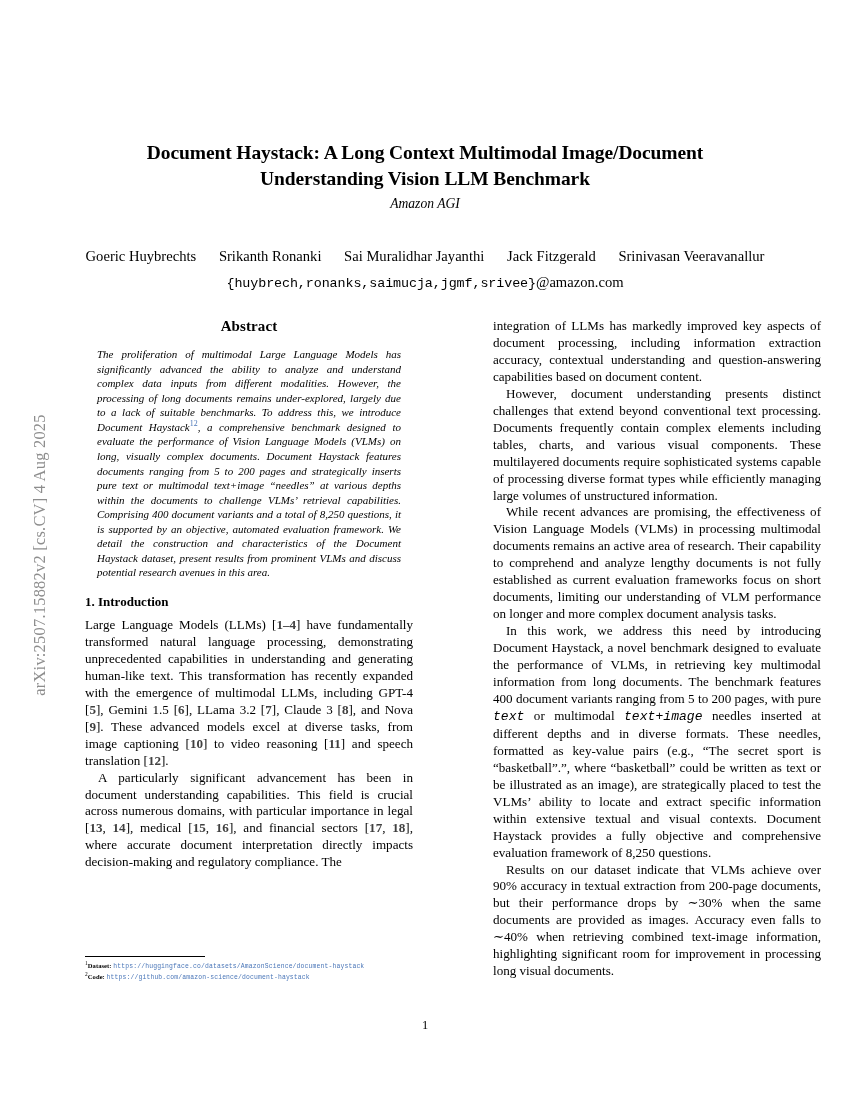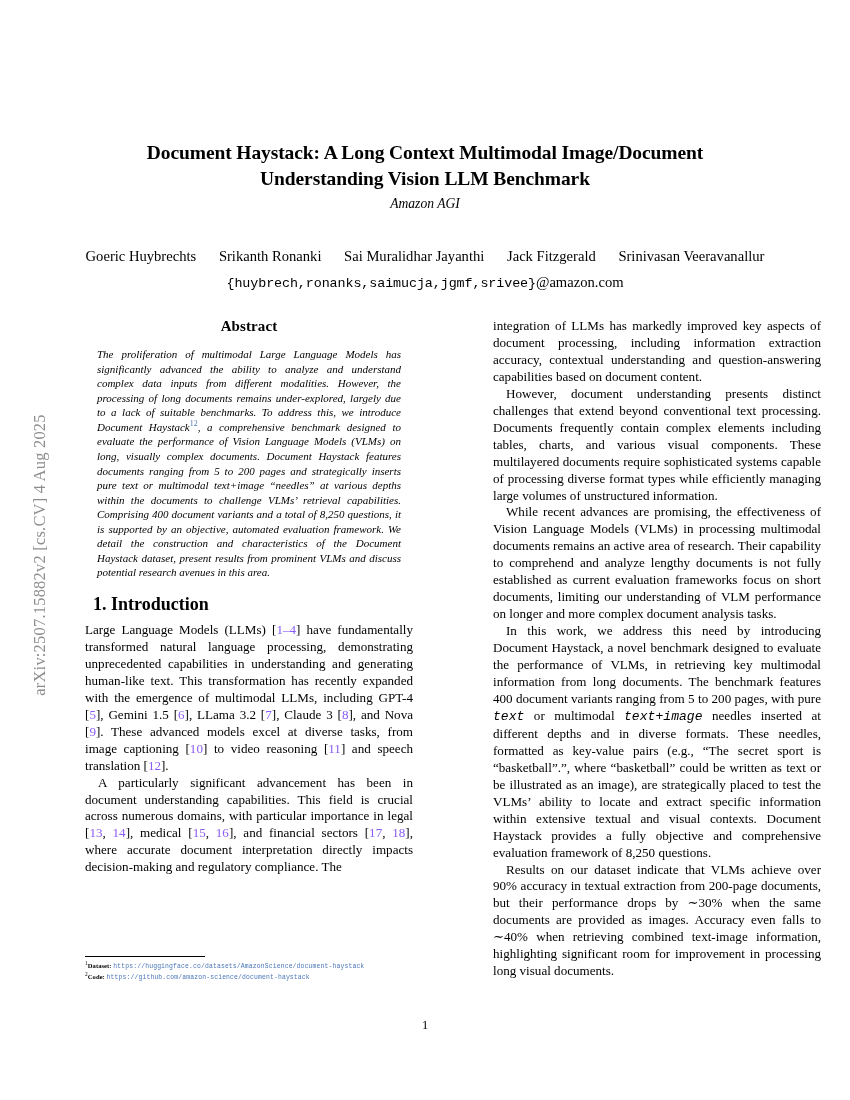--- a/index.html
+++ b/index.html
@@ -109,24 +109,24 @@
   #col-right { left: 368px; margin-left: 40px; }
 
   h2.section-head {
     font-size: 15px;
     font-weight: bold;
     margin: 0 0 7px 0;
     text-align: center;
     letter-spacing: 0.1px;
   }
   h2.section-num {
-    font-size: 18px;
+    font-size: 13px;
     font-weight: bold;
     text-align: left;
-    margin: 14px 0 7px 8px;
+    margin: 14px 0 7px 0;
   }
 
   p.body-par {
     font-size: 13.1px;
     line-height: 1.295;
     text-align: justify;
     margin: 0;
     text-indent: 13px;
     hyphens: none;
   }
@@ -134,21 +134,21 @@
 
   p.abstract-par {
     font-size: 11px;
     line-height: 1.325;
     text-align: justify;
     font-style: italic;
     margin: 12px;
     text-indent: 0;
   }
 
-  .cite { color: #8b5cf6; }
+  .cite { color: #404040; font-weight: bold; }
   sup.cite-sup {
     color: #4a76b8;
     font-size: 0.72em;
     font-style: normal;
     vertical-align: super;
     line-height: 0;
   }
   .emph { font-style: italic; font-family: Liberation Mono, monospace; }
 
   

